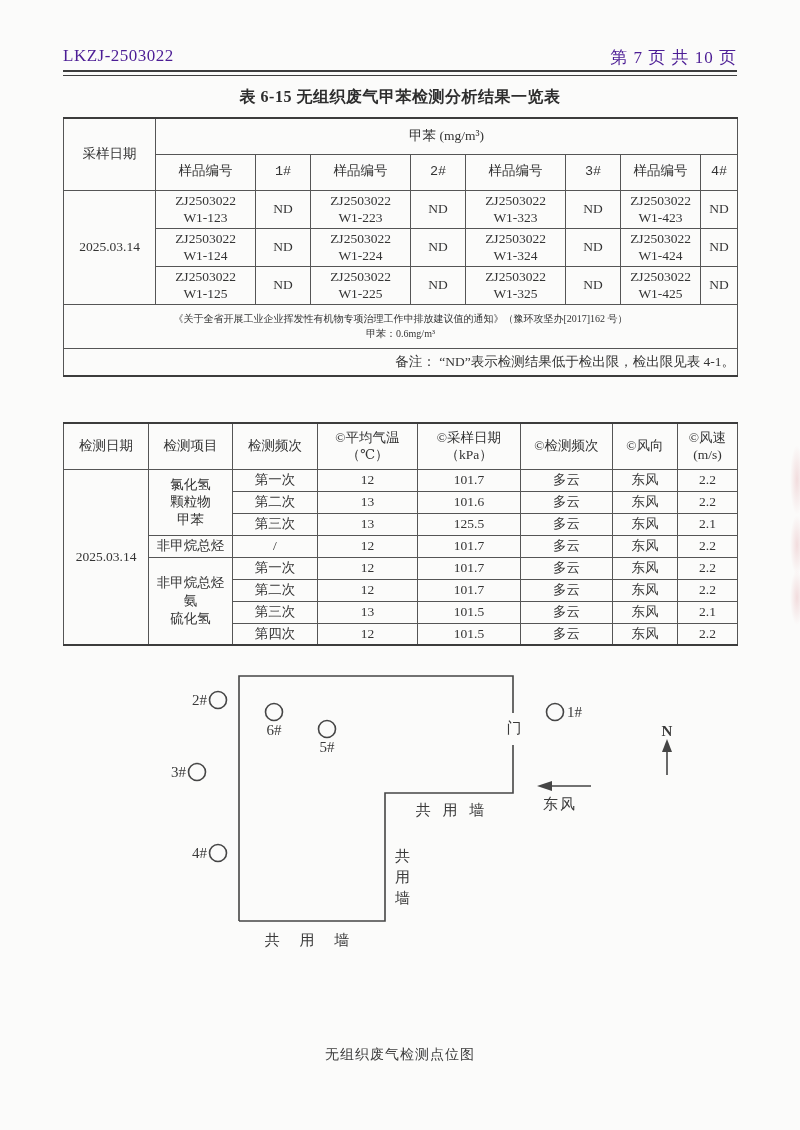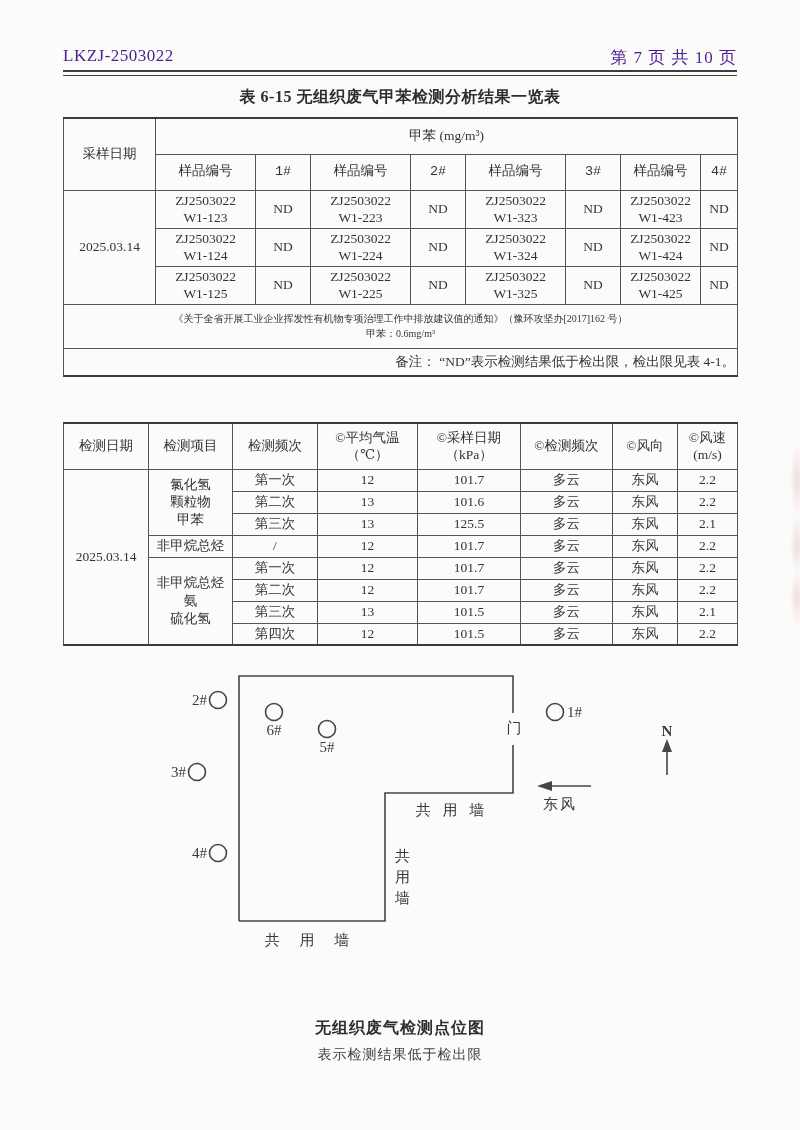--- a/index.html
+++ b/index.html
@@ -295,20 +295,19 @@
     <div class="dlabel lbl-p6">6#</div>
     <div class="dlabel lbl-p5">5#</div>
     <div class="dlabel lbl-door">门</div>
     <div class="dlabel lbl-wall-step">共 用 墙</div>
     <div class="dlabel lbl-wall-right">共用墙</div>
     <div class="dlabel lbl-wall-bottom">共 用 墙</div>
     <div class="dlabel lbl-wind">东风</div>
     <div class="dlabel lbl-north">N</div>
   </div>
 
-  <div class="fig-caption">无组织废气检测点位图</div>
-  <div class="fig-company">表示检测结果低于检出限</div>
+  <div class="fig-company">无组织废气检测点位图</div>
 
   <div class="stamp-bleed sb1"></div>
   <div class="stamp-bleed sb2"></div>
   <div class="stamp-bleed sb3"></div>
 
 </div>
 
 </body></html>

